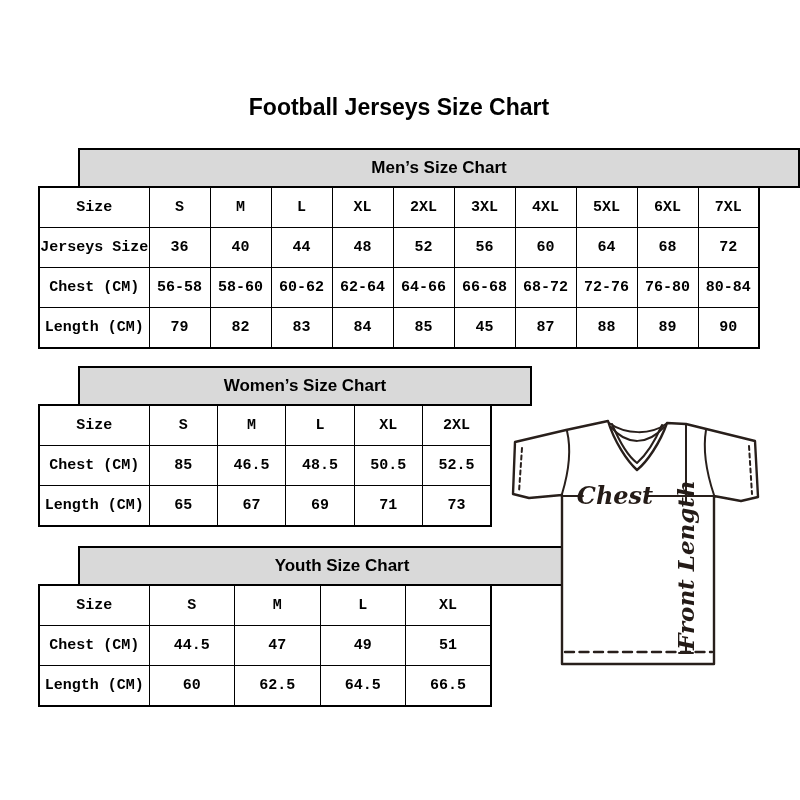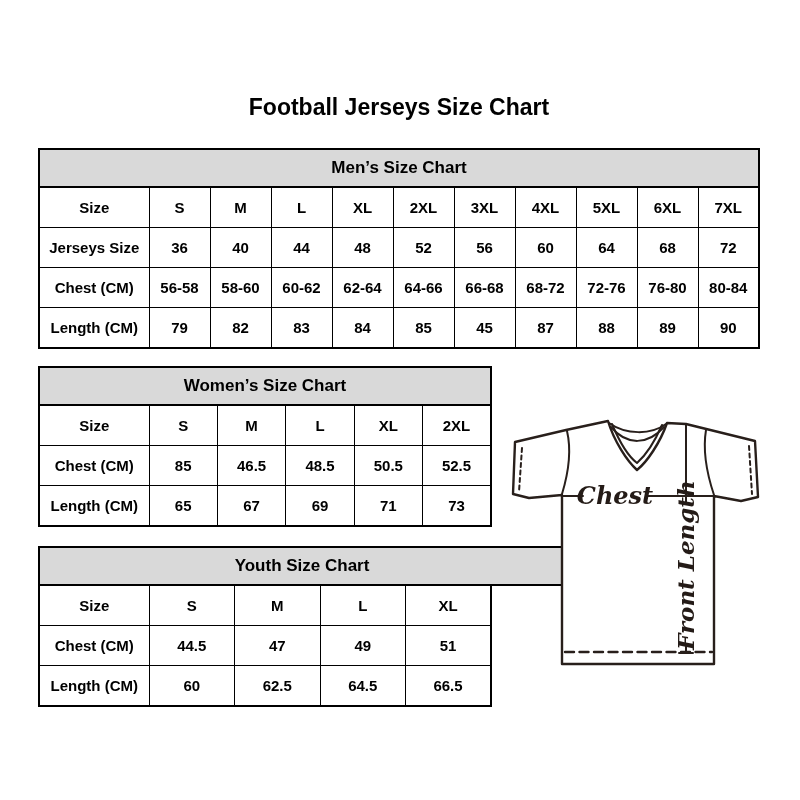--- a/index.html
+++ b/index.html
@@ -7,28 +7,28 @@
     position:relative; width:800px; height:800px; background:#ffffff;
     font-family:"Liberation Sans", sans-serif; color:#000; overflow:hidden;padding-left:36px;
   }
   .main-title {
     position:absolute; left:38px; top:94px; width:722px; margin:0;
     text-align:center; font-size:23px; font-weight:bold; color:#000;
   }
   .band {
     position:absolute; height:40px; box-sizing:border-box;
     background:#d9d9d9; border:2px solid #000;
-    text-align:center; font-weight:bold; font-size:17px; line-height:36px;
+    text-align:center; font-weight:bold; font-size:17px; line-height:36px;margin-left:40px;
   }
   .band-mens   { left:38px; top:148px; width:722px; }
   .band-womens { left:38px; top:366px; width:454px; }
   .band-youth  { left:38px; top:546px; width:528px; }
   table.tbl {
     position:absolute; border-collapse:collapse; table-layout:fixed;
-    border:2px solid #000; background:#fff;
+    border:2px solid #000; background:#fff;font-family:Liberation Mono, monospace;
   }
   .tbl-mens   { left:38px; top:186px; width:722px; }
   .tbl-womens { left:38px; top:404px; width:454px; }
   .tbl-youth  { left:38px; top:584px; width:454px; }
   table.tbl td {
     border:1px solid #000; height:39px; padding:0;
     text-align:center; vertical-align:middle;
     font-weight:bold; font-size:15px; color:#000; background:#fff;
     overflow:hidden; white-space:nowrap;
   }

